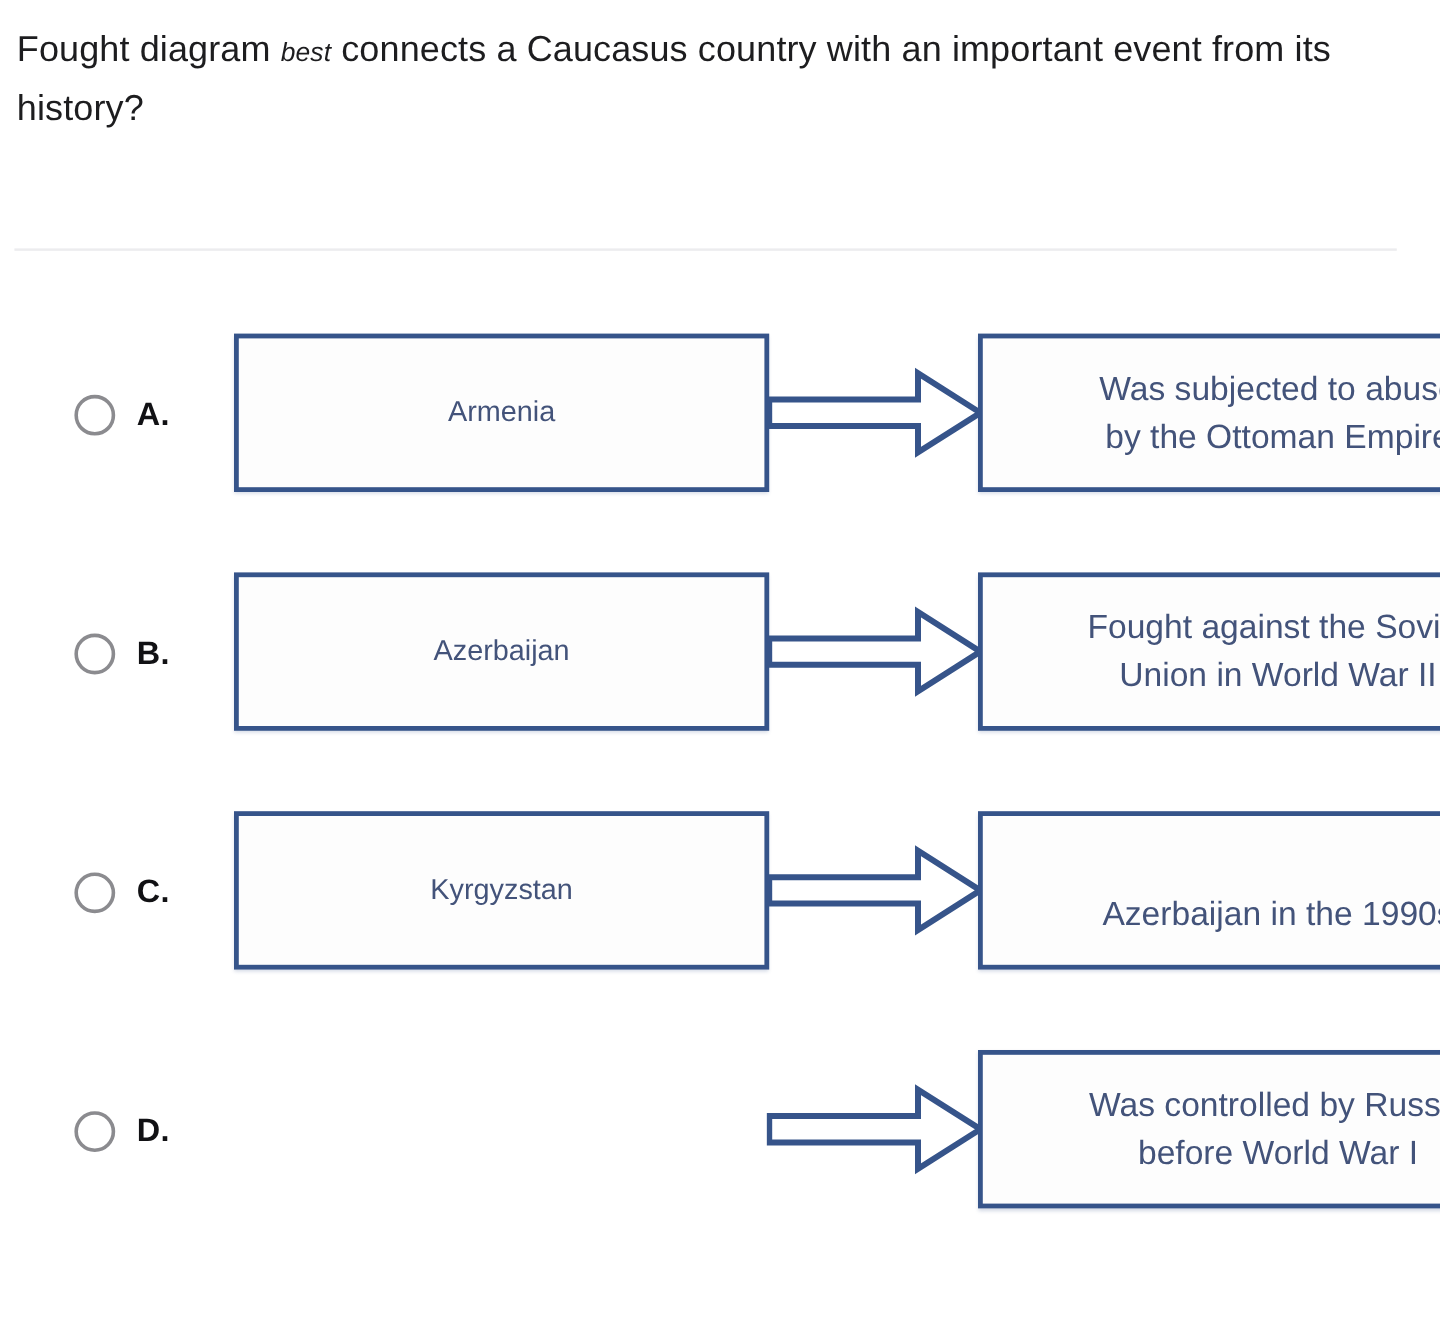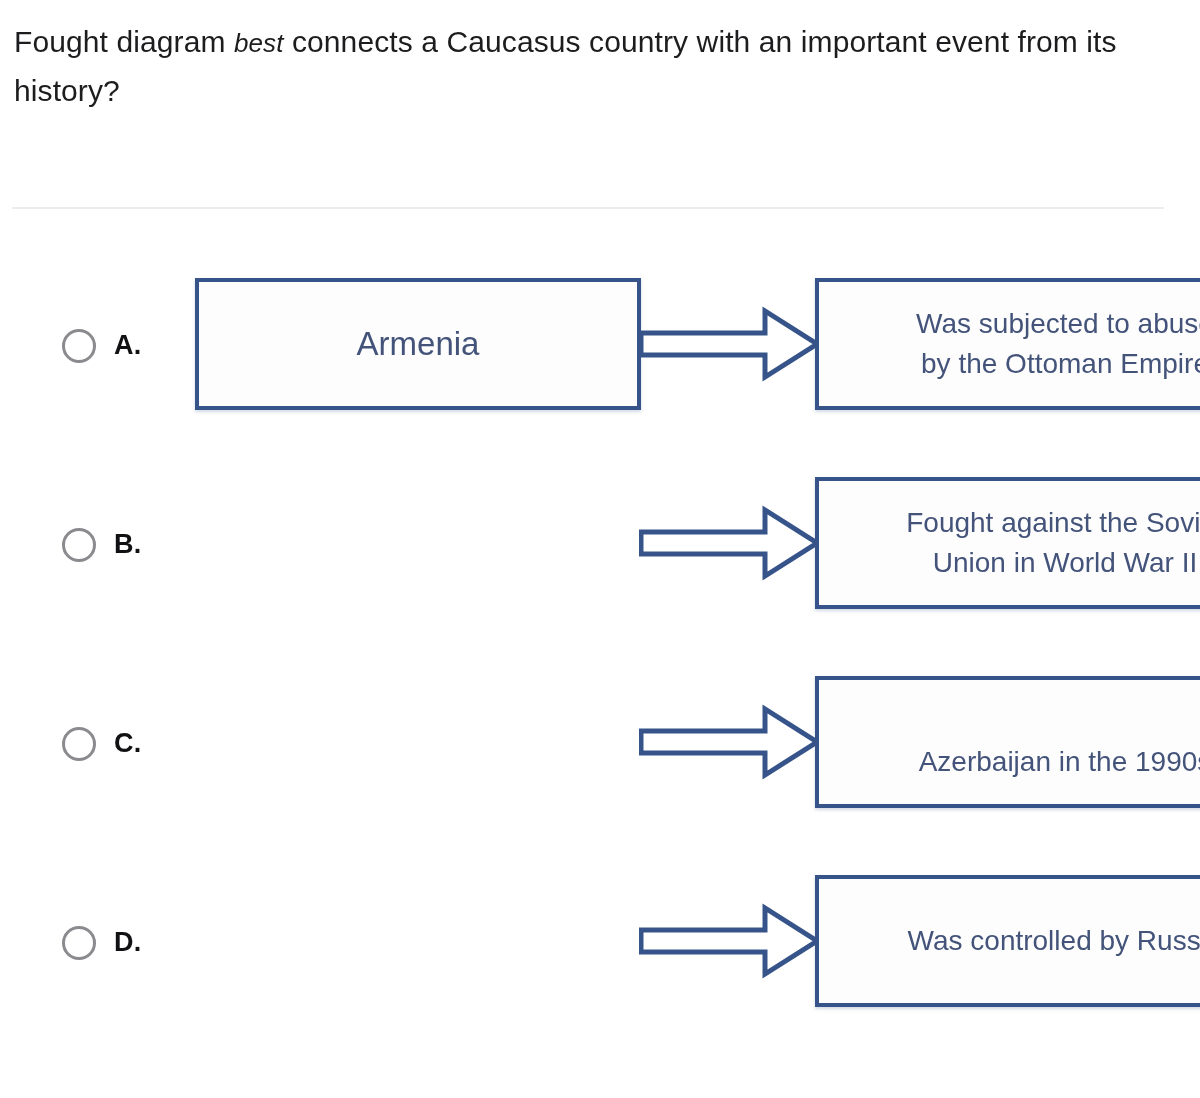--- a/index.html
+++ b/index.html
@@ -25,21 +25,21 @@
   }
   #question-text {
     font-size: 30px;
     line-height: 1.62;
     color: #1d1d1f;
     font-weight: 400;
     letter-spacing: 0.1px;
   }
   #question-text .em {
     font-style: italic;
-    font-size: 26px;
+    font-size: 22px;
   }
 
   
   #divider {
     position: absolute;
     left: 12px;
     top: 207px;
     width: 1152px;
     height: 2px;
     background: #ececee;
@@ -112,21 +112,21 @@
     width: 500px; 
   }
   .dbox-text {
     font-size: 28px;
     line-height: 1.42;
     color: #43537a;
     padding: 0 14px;
     white-space: nowrap;
   }
   .dbox-left .dbox-text {
-    font-size: 33px;
+    font-size: 24px;
   }
 
   
   .arrow {
     position: absolute;
     left: 444px;
     top: 50%;
     transform: translateY(-50%);
     width: 180px;
     height: 78px;
@@ -169,40 +169,46 @@
       </div>
     </div>
   </div>
 
   <div class="option-row">
     <div class="radio-wrap">
       <div class="radio-circle"></div>
       <div class="radio-letter">B.</div>
     </div>
     <div class="diagram">
+      <div class="dbox dbox-left">
+        <span class="dbox-text">Azerbaijan</span>
+      </div>
       <div class="arrow">
         <svg width="180" height="78" viewBox="0 0 180 78">
           <path d="M 2 28 L 126 28 L 126 6 L 178 39 L 126 72 L 126 50 L 2 50 Z" fill="#ffffff" stroke="#36548a" stroke-width="5" stroke-linejoin="miter"></path>
         </svg>
       </div>
       <div class="dbox dbox-right">
         <span class="dbox-text">
           <span>Fought against the Soviet</span><br>
           <span>Union in World War II</span>
         </span>
       </div>
     </div>
   </div>
 
   <div class="option-row">
     <div class="radio-wrap">
       <div class="radio-circle"></div>
       <div class="radio-letter">C.</div>
     </div>
     <div class="diagram">
+      <div class="dbox dbox-left">
+        <span class="dbox-text">Kyrgyzstan</span>
+      </div>
       <div class="arrow">
         <svg width="180" height="78" viewBox="0 0 180 78">
           <path d="M 2 28 L 126 28 L 126 6 L 178 39 L 126 72 L 126 50 L 2 50 Z" fill="#ffffff" stroke="#36548a" stroke-width="5" stroke-linejoin="miter"></path>
         </svg>
       </div>
       <div class="dbox dbox-right">
         <span class="dbox-text">
           <br>
           <span>Azerbaijan in the 1990s</span>
         </span>
@@ -217,18 +223,19 @@
     </div>
     <div class="diagram">
       <div class="arrow">
         <svg width="180" height="78" viewBox="0 0 180 78">
           <path d="M 2 28 L 126 28 L 126 6 L 178 39 L 126 72 L 126 50 L 2 50 Z" fill="#ffffff" stroke="#36548a" stroke-width="5" stroke-linejoin="miter"></path>
         </svg>
       </div>
       <div class="dbox dbox-right">
         <span class="dbox-text">
           <span>Was controlled by Russia</span><br>
+          <span>before World War I</span>
         </span>
       </div>
     </div>
   </div>
 
 </div>
 
 </body></html>

